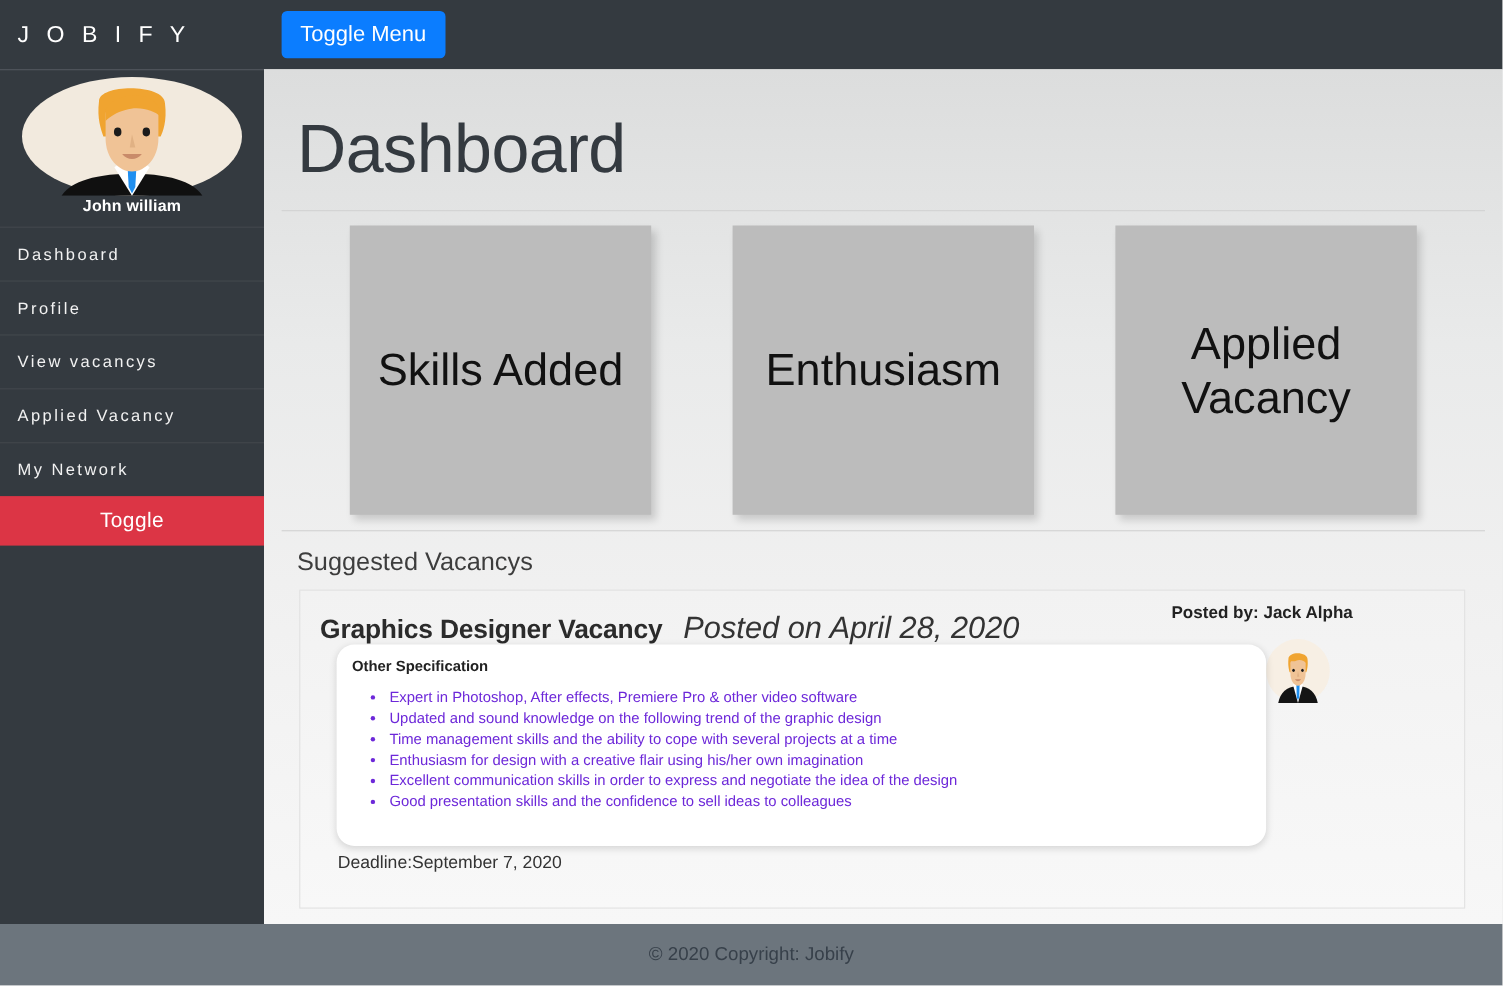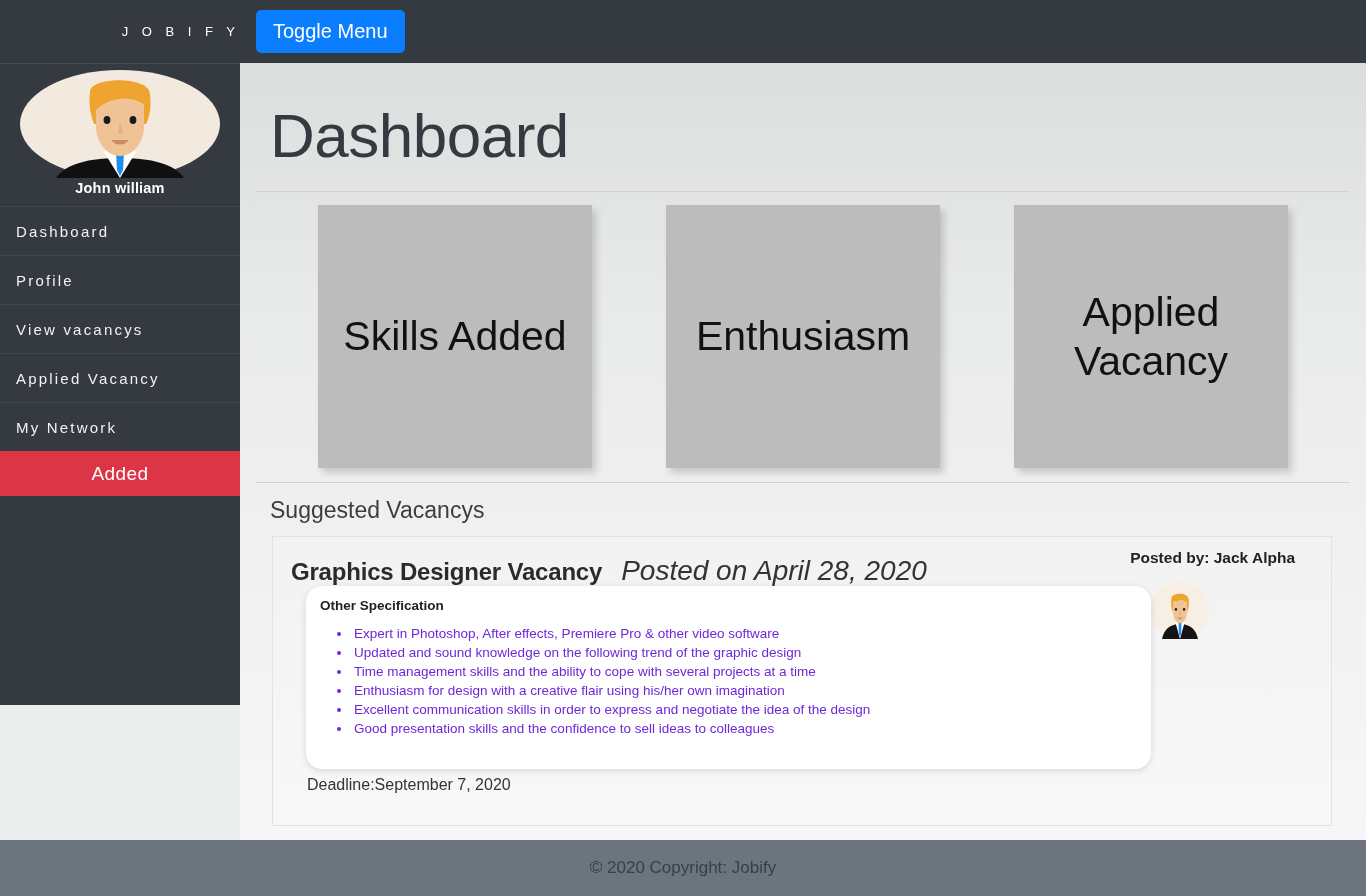--- a/index.html
+++ b/index.html
@@ -12,35 +12,35 @@
   .page { position: relative; width: 1366px; height: 896px; }
 
   
   .topbar {
     position: absolute; top: 0; left: 0; width: 1366px; height: 63px;
     background: #343a40;
     display: flex; align-items: center;
   }
   .brand {
     width: 240px; flex: 0 0 240px;
-    color: #ffffff; font-size: 13px; letter-spacing: 5px;
-    padding-left: 16px; font-weight: 400; text-align: right;
+    color: #ffffff; font-size: 21px; letter-spacing: 5px;
+    padding-left: 16px; font-weight: 400;
   }
   .toggle-menu {
     margin-left: 16px;
     background: #0b7dff; color: #fff; border: none;
     font-family: "Liberation Sans", sans-serif;
     font-size: 20px; font-weight: 400;
     padding: 11px 17px 12px; border-radius: 5px;
     cursor: pointer; line-height: 1;
   }
 
   
   .sidebar {
-    position: absolute; top: 63px; left: 0; width: 240px; height: 642px;
+    position: absolute; top: 63px; left: 0; width: 240px; height: 777px;
     background: #343a40;
     border-top: 1px solid #484e54;
   }
   .profile-block { padding: 6px 0 10px; text-align: center; }
   .avatar-wrap { display: flex; justify-content: center; }
   .avatar-name {
     color: #ffffff; font-size: 14.5px; font-weight: 700;
     margin-top: 2px; letter-spacing: 0.2px;
   }
   .nav { list-style: none; }
@@ -107,21 +107,21 @@
   }
   .vacancy-head { display: flex; align-items: baseline; }
   .vacancy-title {
     font-size: 24px; font-weight: 700; color: #2b2b2b; letter-spacing: -0.2px;
   }
   .vacancy-posted {
     font-size: 28px; font-style: italic; color: #333; margin-left: 19px;
   }
   .posted-by-block {
     position: absolute; right: 36px; top: 12px;
-    text-align: right; width: 230px;
+    text-align: left; width: 230px;
   }
   .posted-by {
     font-size: 15.5px; font-weight: 700; color: #222;
   }
   .poster-avatar { margin-top: 14px; display: flex; justify-content: center; }
 
   .spec-box {
     position: absolute; left: 33px; top: 49px;
     width: 845px; height: 183px;
     background: #ffffff;
@@ -189,21 +189,21 @@
       <li class="nav-item">
         <span>View vacancys</span>
       </li>
       <li class="nav-item">
         <span>Applied Vacancy</span>
       </li>
       <li class="nav-item">
         <span>My Network</span>
       </li>
     </ul>
-    <button class="logout-btn">Added</button>
+    <button class="logout-btn">Toggle</button>
   </div>
 
   <div class="main">
     <div class="page-title">Dashboard</div>
     <div class="rule"></div>
 
     <div class="cards">
       <div class="card">
         <span>Skills Added</span>
       </div>

